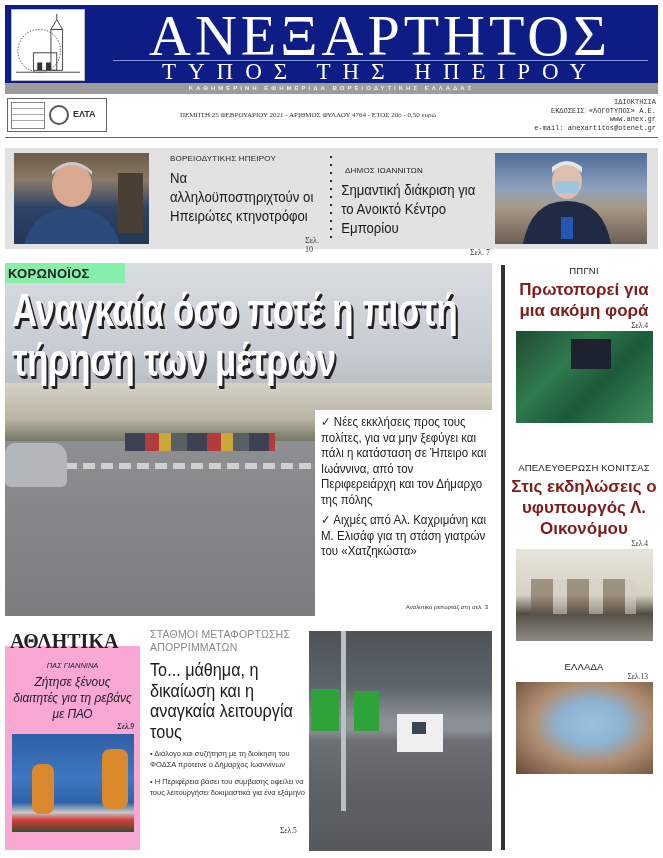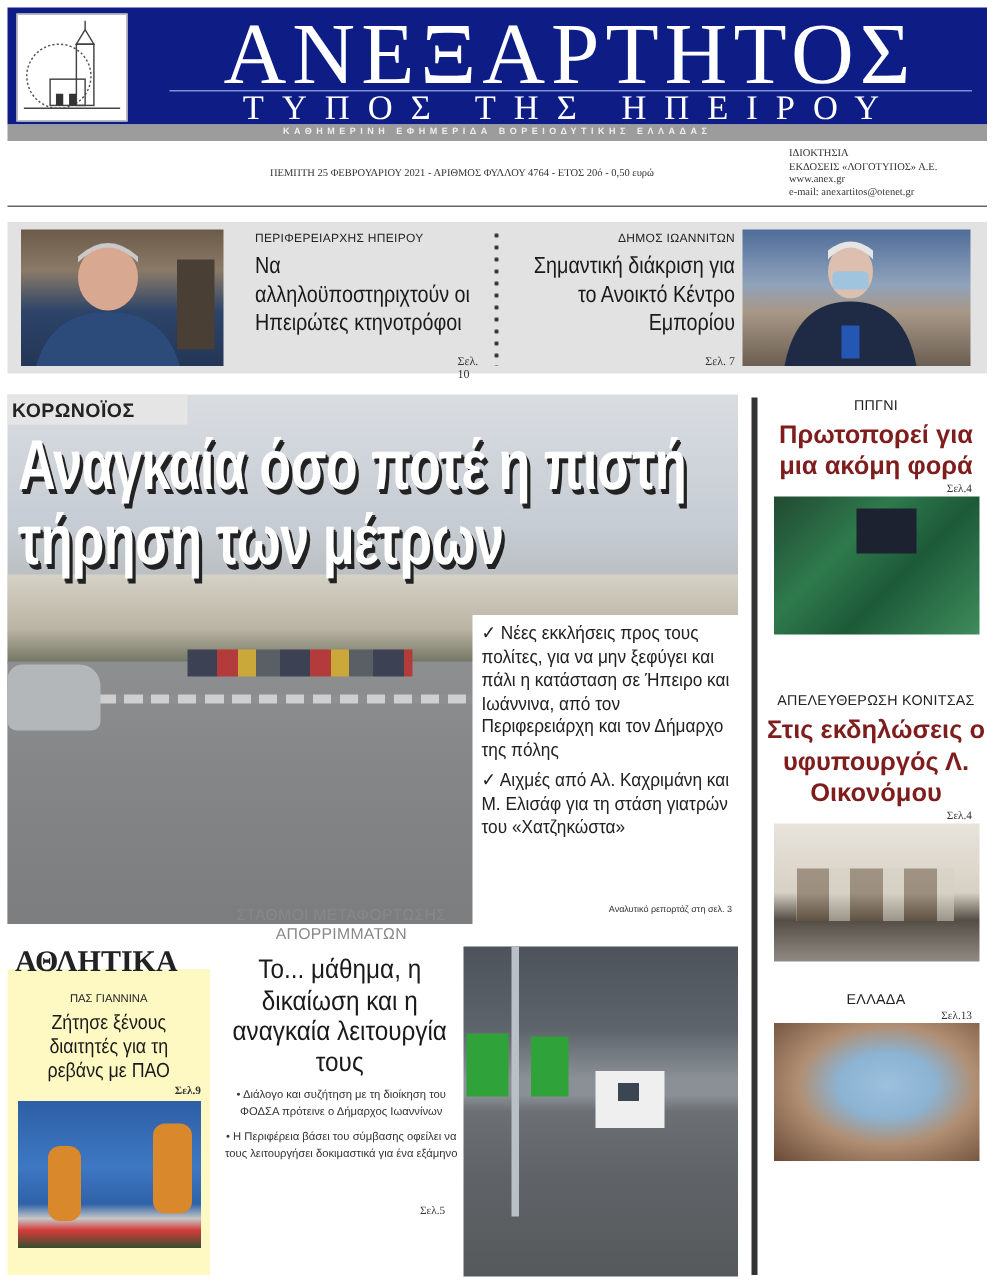--- a/index.html
+++ b/index.html
@@ -16,46 +16,46 @@
   .tagline-bar { position: absolute; left: 5px; top: 83px; width: 653px; height: 11px; background: #9c9c9c; color: #eee; font-size: 6px; font-weight: bold; letter-spacing: 3px; text-align: center; line-height: 11px; }
 
   
   .info-row { position: absolute; left: 5px; top: 96px; width: 653px; height: 38px; }
   .stamp-box { position: absolute; left: 2px; top: 2px; width: 100px; height: 34px; border: 1px solid #666; background: #fff; }
   .stamp-lines { position: absolute; left: 3px; top: 3px; width: 34px; height: 27px; border: 1px solid #888; }
   .stamp-lines div { height: 6px; border-bottom: 1px solid #aaa; }
   .elta-circle { position: absolute; left: 41px; top: 6px; width: 20px; height: 20px; border: 2px solid #555; border-radius: 50%; }
   .elta-text { position: absolute; left: 65px; top: 10px; font-size: 9px; font-weight: bold; color: #333; }
   .issue-line { position: absolute; left: 175px; top: 15px; font-family: "Liberation Serif", serif; font-size: 7px; color: #333; white-space: nowrap; }
-  .publisher { position: absolute; right: 2px; top: 2px; width: 130px; text-align: left; font-family: Liberation Serif, serif; font-size: 7px; color: #333; line-height: 8.5px; }
+  .publisher { position: absolute; right: 2px; top: 2px; width: 130px; text-align: right; font-family: Liberation Mono, monospace; font-size: 7px; color: #333; line-height: 8.5px; }
   .info-rule { position: absolute; left: 5px; top: 137px; width: 653px; height: 1px; background: #666; }
 
   
   .teaser-band { position: absolute; left: 5px; top: 148px; width: 653px; height: 101px; background: #e2e2e2; }
   .teaser-photo-left { position: absolute; left: 9px; top: 5px; width: 135px; height: 91px; background: linear-gradient(180deg,#6d5b4a 0%,#8a7a67 30%,#2d4468 60%,#233657 100%); overflow: hidden; }
   .teaser-photo-right { position: absolute; left: 490px; top: 5px; width: 152px; height: 91px; background: linear-gradient(180deg,#4f6d99 0%,#8fa2bb 40%,#a89887 60%,#6b5e52 100%); overflow: hidden; }
   .teaser-left-text { position: absolute; left: 165px; top: 6px; width: 150px; }
-  .teaser-right-text { position: absolute; left: 340px; top: 6px; width: 145px; text-align: right; }
+  .teaser-right-text { position: absolute; left: 340px; top: 18px; width: 145px; text-align: left; }
   .kicker { font-size: 8px; color: #222; letter-spacing: 0.2px; }
   .teaser-headline { font-family: "Liberation Sans", sans-serif; font-size: 15.5px; line-height: 19px; color: #1a1a1a; margin-top: 5px; transform: scaleX(0.85); transform-origin: left top; width: 175px; }
   .teaser-right-text .teaser-headline { transform-origin: right top; margin-left: -30px; }
   .page-ref { font-family: "Liberation Serif", serif; font-size: 8px; color: #333; }
   .teaser-left-text .page-ref { position: absolute; left: 135px; top: 82px; }
   .teaser-right-text .page-ref { position: absolute; right: 0; top: 82px; }
   .dot-divider { position: absolute; left: 324px; top: 5px; width: 4px; height: 91px; background-image: radial-gradient(circle, #333 1.3px, transparent 1.6px); background-size: 4px 8px; }
 
   
   .main-photo { position: absolute; left: 5px; top: 263px; width: 487px; height: 353px; overflow: hidden;
     background: linear-gradient(180deg,#d9dde2 0%,#c6ccd3 25%,#b9bdbf 36%,#a7a49a 44%,#8d8f91 50%,#7a7b7d 54%,#8a8b8c 60%,#7f8081 100%); }
   .main-photo .buildings { position: absolute; left: 0; top: 120px; width: 487px; height: 60px; background: linear-gradient(180deg,#d8d3c6 0%,#bdb6a5 60%,#6b6f5b 100%); opacity: 0.9; }
   .main-photo .road { position: absolute; left: 0; top: 178px; width: 487px; height: 175px; background: linear-gradient(180deg,#8e8f90 0%,#858687 40%,#7c7d7e 100%); }
   .main-photo .crosswalk { position: absolute; left: 60px; top: 200px; width: 310px; height: 6px; background: repeating-linear-gradient(90deg,#cfcfcf 0 12px,#8e8f90 12px 18px); }
   .main-photo .car { position: absolute; left: 0; top: 180px; width: 62px; height: 44px; background: #b4b7ba; border-radius: 10px 14px 6px 6px; }
   .main-photo .parked { position: absolute; left: 120px; top: 170px; width: 150px; height: 18px; background: repeating-linear-gradient(90deg,#3c4254 0 20px,#b33b3b 20px 34px,#caa83a 34px 46px,#5a5f66 46px 62px); }
-  .kicker-tab { position: absolute; left: 5px; top: 263px; width: 120px; height: 20px; background: #e5e5e5; font-size: 13px; font-weight: bold; color: #222; padding: 3px 0 0 3px; letter-spacing: 0.3px; }
+  .kicker-tab { position: absolute; left: 5px; top: 263px; width: 120px; height: 20px; background: #86efac; font-size: 13px; font-weight: bold; color: #222; padding: 3px 0 0 3px; letter-spacing: 0.3px; }
   .main-headline { position: absolute; left: 12px; top: 285px; width: 480px; color: #fff; font-family: "Liberation Sans", sans-serif; font-weight: bold; font-size: 47px; line-height: 50px;
     text-shadow: 3px 3px 0 #222, 2px 2px 0 #333; transform: scaleX(0.74); transform-origin: left top; width: 650px; letter-spacing: -0.5px; }
   .main-sidebar { position: absolute; left: 315px; top: 410px; width: 177px; height: 206px; background: #fff; padding: 5px 4px 0 6px; }
   .bullet-text { font-size: 12.5px; line-height: 15.5px; color: #222; transform: scaleX(0.92); transform-origin: left top; width: 185px; margin-bottom: 5px; }
   .bullet-text .check { font-weight: bold; }
   .main-ref { position: absolute; right: 4px; bottom: 6px; font-size: 6px; color: #333; }
 
   
   .col-divider { position: absolute; left: 501px; top: 265px; width: 4px; height: 585px; background: #333; }
 
@@ -66,30 +66,30 @@
   .right-ref { text-align: right; font-family: "Liberation Serif", serif; font-size: 7.5px; color: #333; padding-right: 10px; }
   .right-photo { margin: 1px auto 0 auto; width: 137px; height: 92px; overflow: hidden; }
   .photo-surgery { background: linear-gradient(135deg,#214a32 0%,#2f7a4d 35%,#1c5a38 60%,#3f8c5c 100%); position: relative; }
   .photo-surgery::after { content: ""; position: absolute; left: 55px; top: 8px; width: 40px; height: 30px; background: #1c2230; }
   .photo-konitsa { background: linear-gradient(180deg,#e8e4dc 0%,#d7d0c4 50%,#554e46 70%,#8f8a83 100%); position: relative; }
   .photo-konitsa::before { content: ""; position: absolute; left: 15px; top: 30px; width: 105px; height: 35px; background: repeating-linear-gradient(90deg,#6b5a45 0 22px,#d7d0c4 22px 36px); opacity: 0.55; }
   .photo-vaccine { background: radial-gradient(ellipse at 55% 45%,#9cc0de 0%,#8cb3d2 30%,#b08f74 55%,#6b4a36 100%); }
 
   
   .sports-head { position: absolute; left: 10px; top: 630px; width: 130px; text-align: left; font-family: "Liberation Serif", serif; font-weight: bold; font-size: 20px; color: #222; }
-  .sports-box { position: absolute; left: 5px; top: 646px; width: 135px; height: 204px; background: #fef9c3; text-align: center; padding-top: 10px; }
+  .sports-box { position: absolute; left: 5px; top: 646px; width: 135px; height: 204px; background: #f9a8d4; text-align: center; padding-top: 10px; font-style: italic; }
   .sports-kicker { font-size: 7.5px; color: #222; margin-top: 5px; }
   .sports-headline { font-size: 13.5px; line-height: 16px; color: #1a1a1a; margin-top: 4px; transform: scaleX(0.88); }
   .sports-ref { text-align: right; font-family: "Liberation Serif", serif; font-size: 7.5px; padding-right: 6px; color: #333; font-weight: bold; }
   .sports-photo { margin: 3px auto 0 auto; width: 122px; height: 98px; background: linear-gradient(180deg,#2e5fa6 0%,#3d78c2 45%,#2f62a8 70%,#c7c7c7 80%,#d43a3a 88%,#364f2e 100%); position: relative; overflow: hidden; }
   .sports-photo::before { content: ""; position: absolute; left: 20px; top: 30px; width: 22px; height: 50px; background: #d9882b; border-radius: 8px; }
   .sports-photo::after { content: ""; position: absolute; left: 90px; top: 15px; width: 26px; height: 60px; background: #d9882b; border-radius: 8px; }
 
   
-  .mid-story { position: absolute; left: 150px; top: 604px; width: 155px; text-align: center; }
+  .mid-story { position: absolute; left: 150px; top: 628px; width: 155px; }
   .mid-kicker { font-size: 10.5px; line-height: 13px; color: #888; letter-spacing: 0.2px; }
   .mid-headline { font-size: 18px; line-height: 20.5px; color: #1a1a1a; margin-top: 6px; transform: scaleX(0.9); transform-origin: left top; width: 170px; }
   .mid-bullet { font-size: 7.5px; line-height: 11px; color: #333; margin-top: 6px; }
   .mid-ref { position: absolute; left: 130px; top: 198px; font-family: "Liberation Serif", serif; font-size: 7.5px; color: #333; }
   .mid-photo { position: absolute; left: 309px; top: 631px; width: 183px; height: 220px; overflow: hidden;
     background: linear-gradient(180deg,#4d5359 0%,#5d646b 25%,#8a9095 40%,#8b9096 45%,#6c7075 50%,#5f6367 70%,#56595c 100%); }
   .mid-photo .green1 { position: absolute; left: 2px; top: 58px; width: 28px; height: 42px; background: #2fa33a; }
   .mid-photo .green2 { position: absolute; left: 45px; top: 60px; width: 25px; height: 40px; background: #2fa33a; }
   .mid-photo .cabin { position: absolute; left: 88px; top: 83px; width: 46px; height: 38px; background: #efefef; }
   .mid-photo .cabin::after { content: ""; position: absolute; left: 15px; top: 8px; width: 14px; height: 12px; background: #3a4652; }
@@ -111,41 +111,50 @@
       <line x1="4" y1="64" x2="70" y2="64" stroke="#444" stroke-width="1"></line>
     </svg>
   </div>
   <div class="title">ΑΝΕΞΑΡΤΗΤΟΣ</div>
   <div class="title-rule"></div>
   <div class="subtitle">ΤΥΠΟΣ ΤΗΣ ΗΠΕΙΡΟΥ</div>
 </header>
 <div class="tagline-bar">ΚΑΘΗΜΕΡΙΝΗ ΕΦΗΜΕΡΙΔΑ ΒΟΡΕΙΟΔΥΤΙΚΗΣ ΕΛΛΑΔΑΣ</div>
 
 <section class="info-row">
+  <div class="stamp-box">
+    <div class="stamp-lines">
+        <div></div>
+        <div></div>
+        <div></div>
+      </div>
+    <div class="elta-circle"></div>
+    <div class="elta-text">ΕΛΤΑ</div>
+  </div>
   <div class="issue-line">ΠΕΜΠΤΗ 25 ΦΕΒΡΟΥΑΡΙΟΥ 2021  -  ΑΡΙΘΜΟΣ ΦΥΛΛΟΥ 4764  -  ΕΤΟΣ 20ό - 0,50 ευρώ</div>
   <div class="publisher">
     <div>ΙΔΙΟΚΤΗΣΙΑ</div>
     <div>ΕΚΔΟΣΕΙΣ «ΛΟΓΟΤΥΠΟΣ» Α.Ε.</div>
     <div>www.anex.gr</div>
     <div>e-mail: anexartitos@otenet.gr</div>
   </div>
 </section>
 <div class="info-rule"></div>
 
 <section class="teaser-band">
   <div class="teaser-photo-left">
     <svg viewBox="0 0 135 91" width="135" height="91">
       <ellipse cx="58" cy="32" rx="20" ry="22" fill="#d9a890"></ellipse>
       <path d="M38 22 Q58 2 78 22 L78 18 Q58 0 38 18 Z" fill="#c9c9c9"></path>
       <path d="M10 91 Q20 55 58 55 Q96 55 106 91 Z" fill="#2c4a7a"></path>
       <rect x="104" y="20" width="25" height="60" fill="#4a3f35"></rect>
     </svg>
   </div>
   <div class="teaser-left-text">
-    <div class="kicker">ΠΕΡΙΦΕΡΕΙΑΡΧΗΣ ΗΠΕΙΡΟΥ</div>
+    <div class="kicker">ΒΟΡΕΙΟΔΥΤΙΚΗΣ ΗΠΕΙΡΟΥ</div>
     <div class="teaser-headline">Να αλληλοϋποστηριχτούν οι Ηπειρώτες κτηνοτρόφοι</div>
     <div class="page-ref">Σελ. 10</div>
   </div>
   <div class="dot-divider"></div>
   <div class="teaser-right-text">
     <div class="kicker">ΔΗΜΟΣ ΙΩΑΝΝΙΤΩΝ</div>
     <div class="teaser-headline">Σημαντική διάκριση για το Ανοικτό Κέντρο Εμπορίου</div>
     <div class="page-ref">Σελ. 7</div>
   </div>
   <div class="teaser-photo-right">

